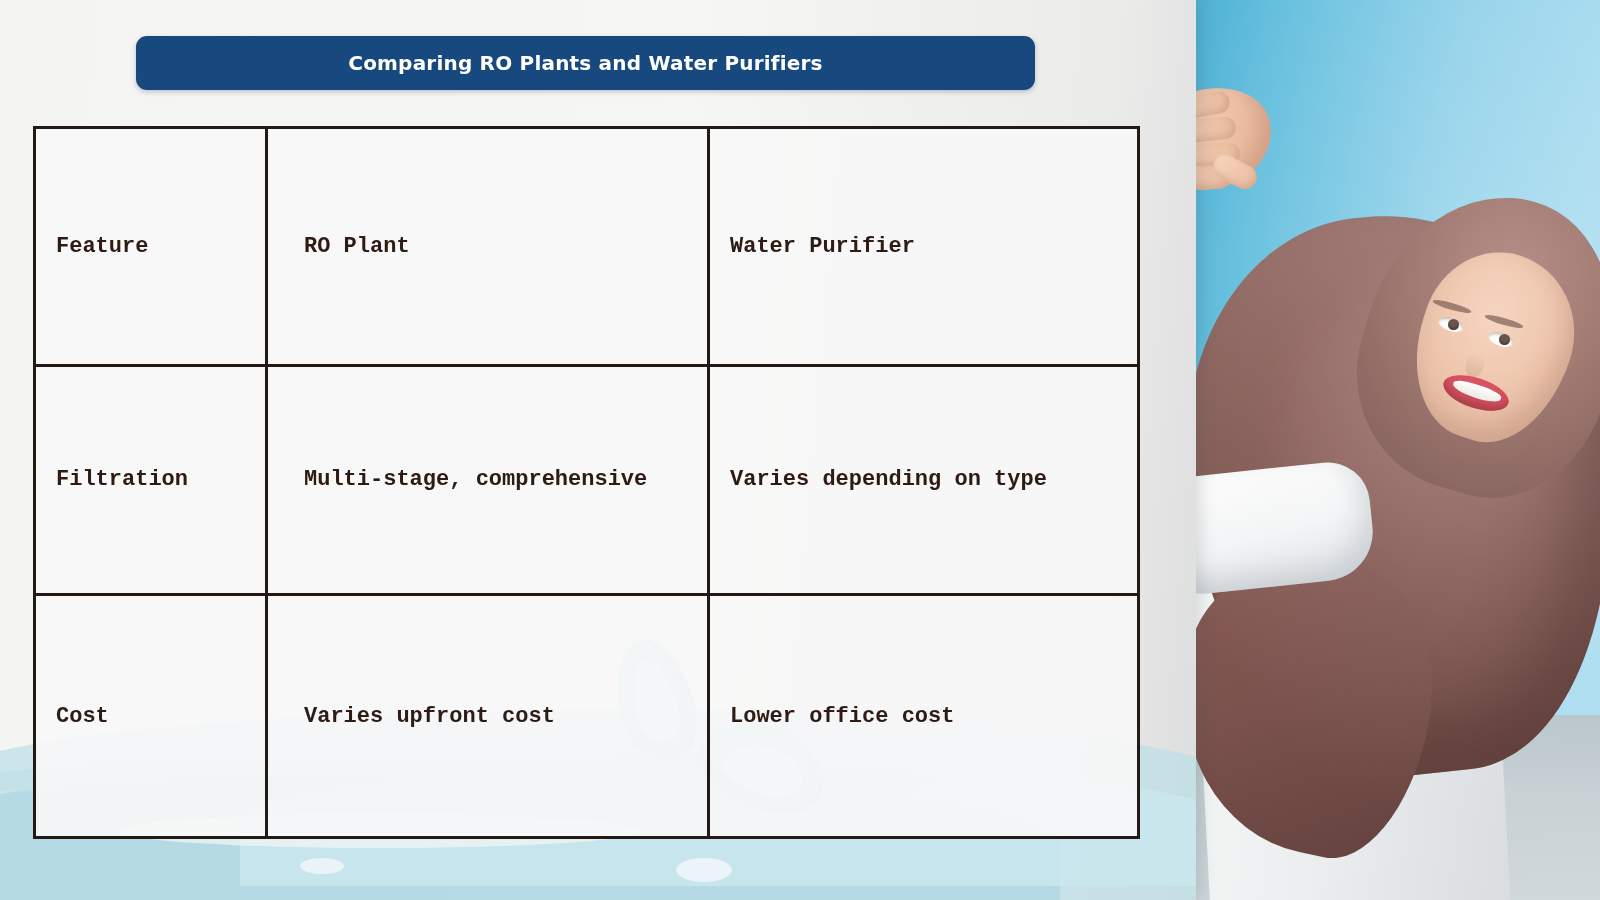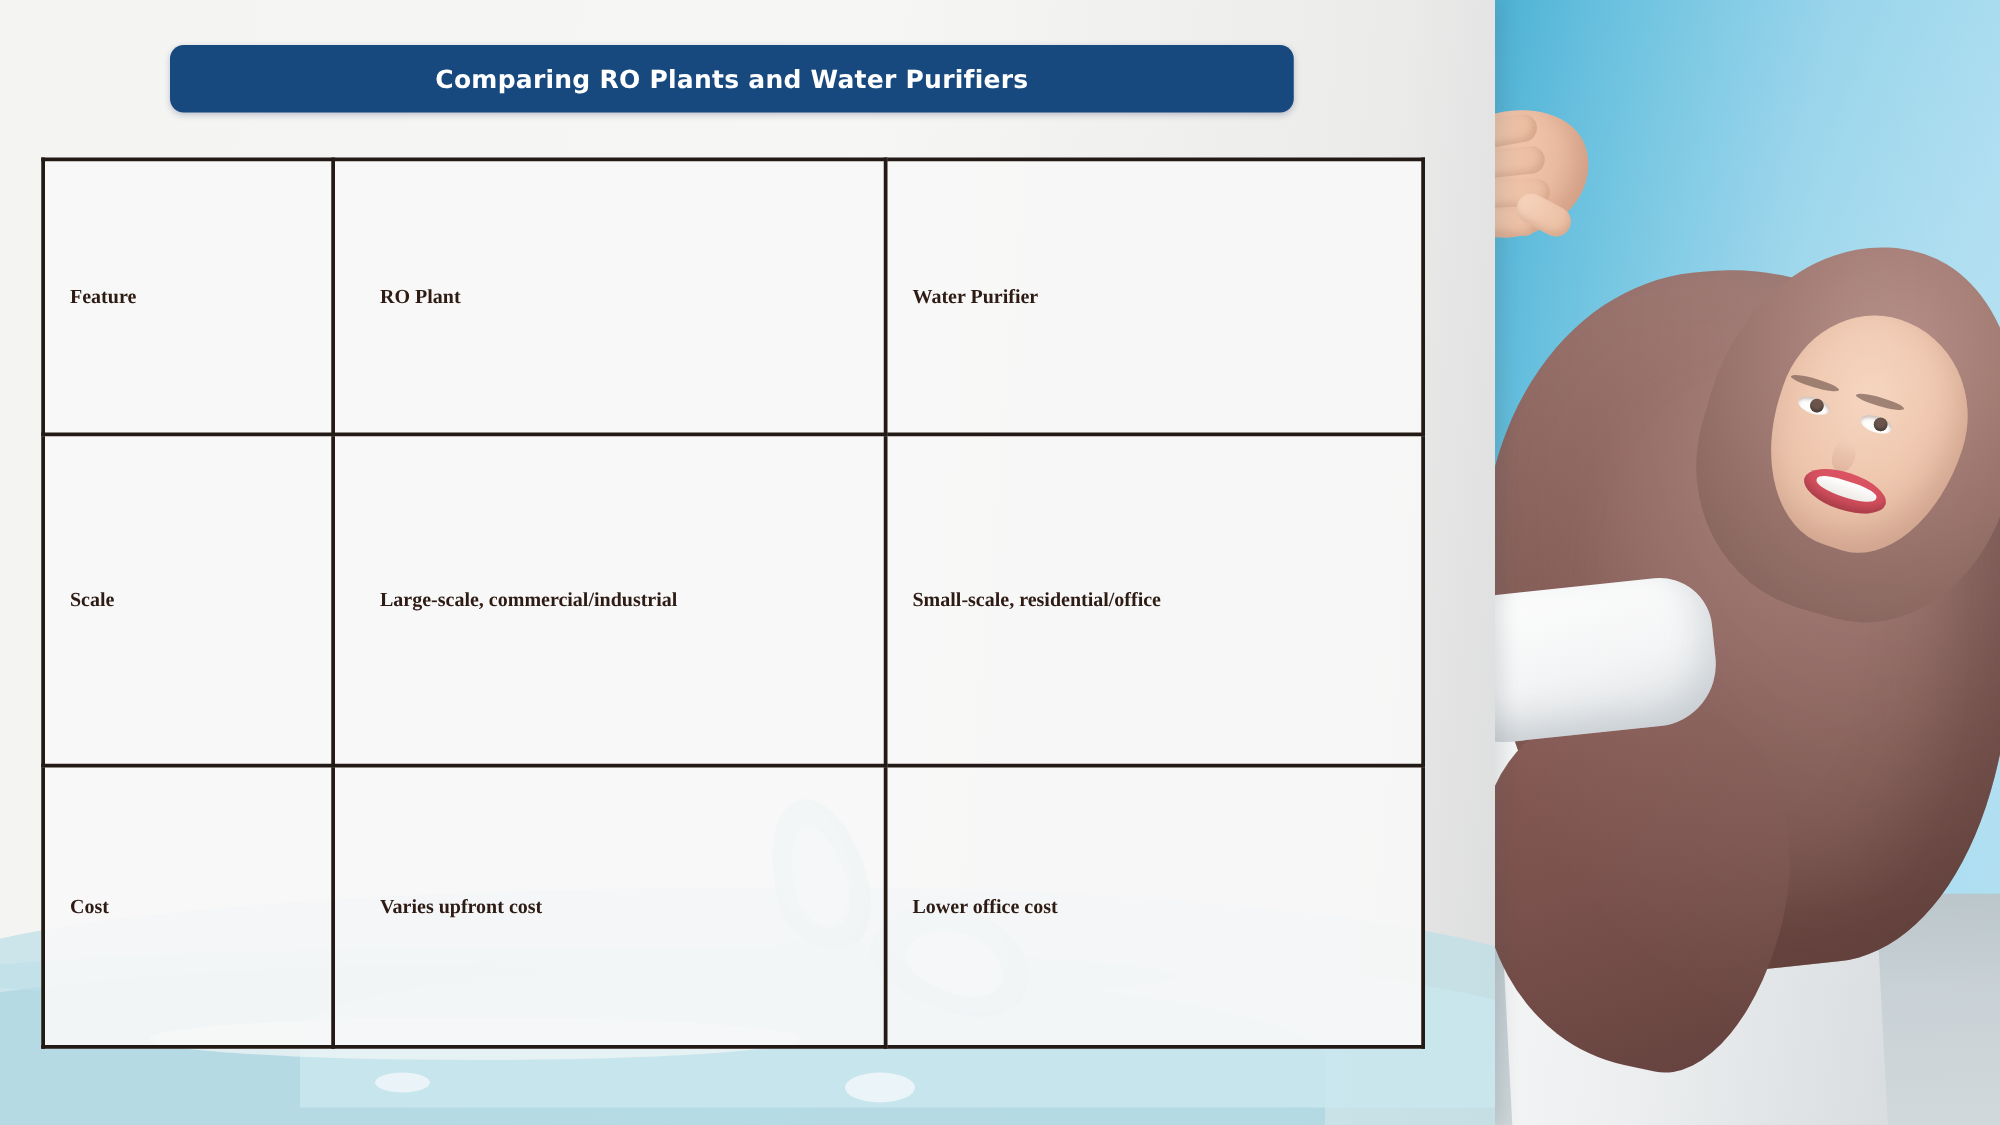--- a/index.html
+++ b/index.html
@@ -188,24 +188,24 @@
   .cmp-table{
     position:absolute; left:33px; top:126px; width:1104px; height:713px;
     border-collapse:collapse; table-layout:fixed;
     background:rgba(250,250,249,.55);
   }
   .cmp-table td{
     border:3px solid #231a16;
     padding:10px 20px;
     vertical-align:middle;
     color:#2d1b14;
-    font-size:16px;
+    font-size:22px;
     font-weight:bold;
     line-height:1.32;
-    font-family:Liberation Serif, serif;
+    font-family:Liberation Mono, monospace;
     background:rgba(248,248,247,.80);
   }
   .cmp-table .c-feature{ width:232px; }
   .cmp-table .c-ro{ width:442px;padding-left:36px; }
   .cmp-table .c-wp{ width:430px; }
   .cmp-table tr.r-head td{ height:93px; }
   .cmp-table tr.r-1 td{ height:112px; }
   .cmp-table tr.r-2 td{ height:95px; }
   .cmp-table tr.r-3 td{ height:90px; }
   .cmp-table tr.r-4 td{ height:110px; }
@@ -272,24 +272,24 @@
       <span class="title-text">Comparing RO Plants and Water Purifiers</span>
     </div>
 
     <table class="cmp-table">
       <tbody>
         <tr class="r-head">
           <td class="c-feature">Feature</td>
           <td class="c-ro">RO Plant</td>
           <td class="c-wp">Water Purifier</td>
         </tr>
-        <tr class="r-1">
-          <td class="c-feature">Scale</td>
-          <td class="c-ro">Large-scale, commercial/industrial</td>
-          <td class="c-wp">Small-scale, residential/office</td>
+        <tr class="r-3">
+          <td class="c-feature">Filtration</td>
+          <td class="c-ro">Multi-stage, comprehensive</td>
+          <td class="c-wp">Varies depending on type</td>
         </tr>
         <tr class="r-5">
           <td class="c-feature">Cost</td>
           <td class="c-ro">Varies upfront cost</td>
           <td class="c-wp">Lower office cost</td>
         </tr>
       </tbody>
     </table>
 
   </div>

